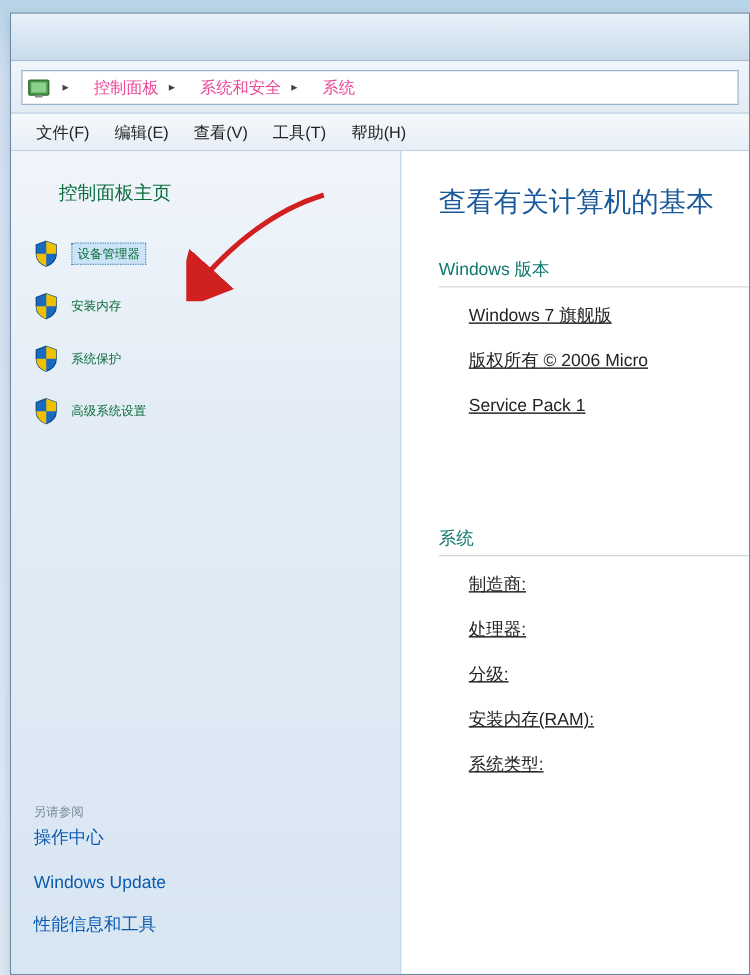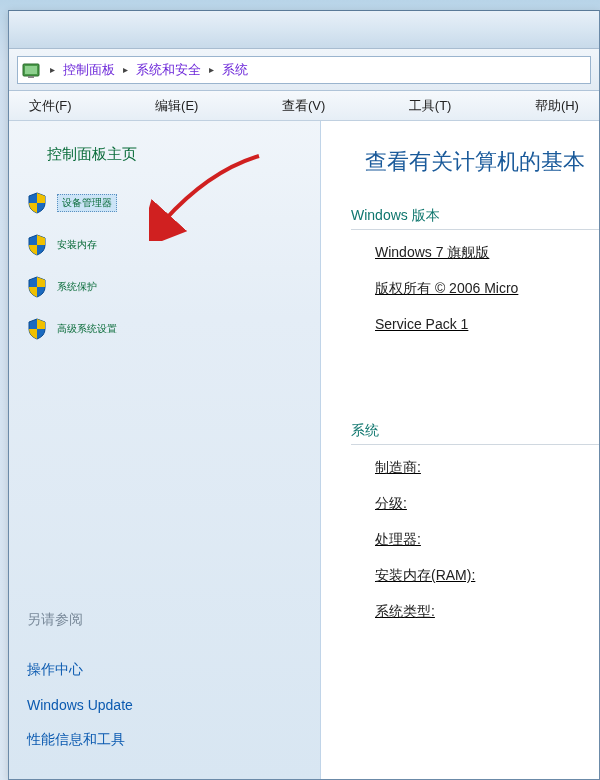--- a/index.html
+++ b/index.html
@@ -53,33 +53,33 @@
       width: 18px;
       height: 18px;
       margin-right: 4px;
     }
     .breadcrumb-sep {
       margin: 0 6px;
       color: #444;
       font-size: 10px;
     }
     .breadcrumb-item {
-      color: #6d28d9;
+      color: #ec4899;
       cursor: pointer;
       padding: 12px 2px;
+      margin-left: 12px;
     }
     .menubar {
       height: 30px;
       background: linear-gradient(to bottom, #f6f9fc 0%, #e6eef6 100%);
       border-bottom: 1px solid #c0d0e0;
       display: flex;
       align-items: center;
       padding: 0 10px;
       font-size: 13px;
-      justify-content: space-between;
     }
     .menu-item {
       padding: 4px 10px;
       cursor: pointer;
       color: #222;
     }
     .content {
       display: flex;
       height: calc(100% - 110px);
     }
@@ -126,41 +126,40 @@
     }
     .sidebar-spacer {
       flex: 1;
     }
     .see-also {
       margin-top: auto;
       padding-top: 12px;
     }
     .see-also-title {
       color: #7a8a9a;
-      font-size: 14px;
-      margin-bottom: 32px;
+      font-size: 10px;
+      margin-bottom: 4px;
     }
     .see-also-link {
       color: #0b5ab0;
       font-size: 14px;
       margin-bottom: 18px;
       cursor: pointer;
       display: block;
     }
     .main {
       flex: 1;
       padding: 26px 0 0 30px;
       background: #fff;
     }
     .page-heading {
       color: #1a5a9a;
       font-size: 22px;
       font-weight: normal;
       margin-bottom: 30px;
-      text-align: center;
     }
     .section-label {
       color: #0f766e;
       font-size: 14px;
       margin-bottom: 4px;
     }
     .section-divider {
       height: 1px;
       background: #d0d8e0;
       margin-bottom: 14px;
@@ -295,21 +294,21 @@
           <div class="section-row">版权所有 © 2006 Micro</div>
           <div class="section-row">Service Pack 1</div>
         </div>
       </div>
 
       <div class="section-block">
         <div class="section-label">系统</div>
         <div class="section-divider"></div>
         <div class="section-rows">
           <div class="section-row">制造商:</div>
+          <div class="section-row">处理器:</div>
           <div class="section-row">分级:</div>
-          <div class="section-row">处理器:</div>
           <div class="section-row">安装内存(RAM):</div>
           <div class="section-row">系统类型:</div>
         </div>
       </div>
     </div>
   </div>
 </div>
 
 </body></html>

